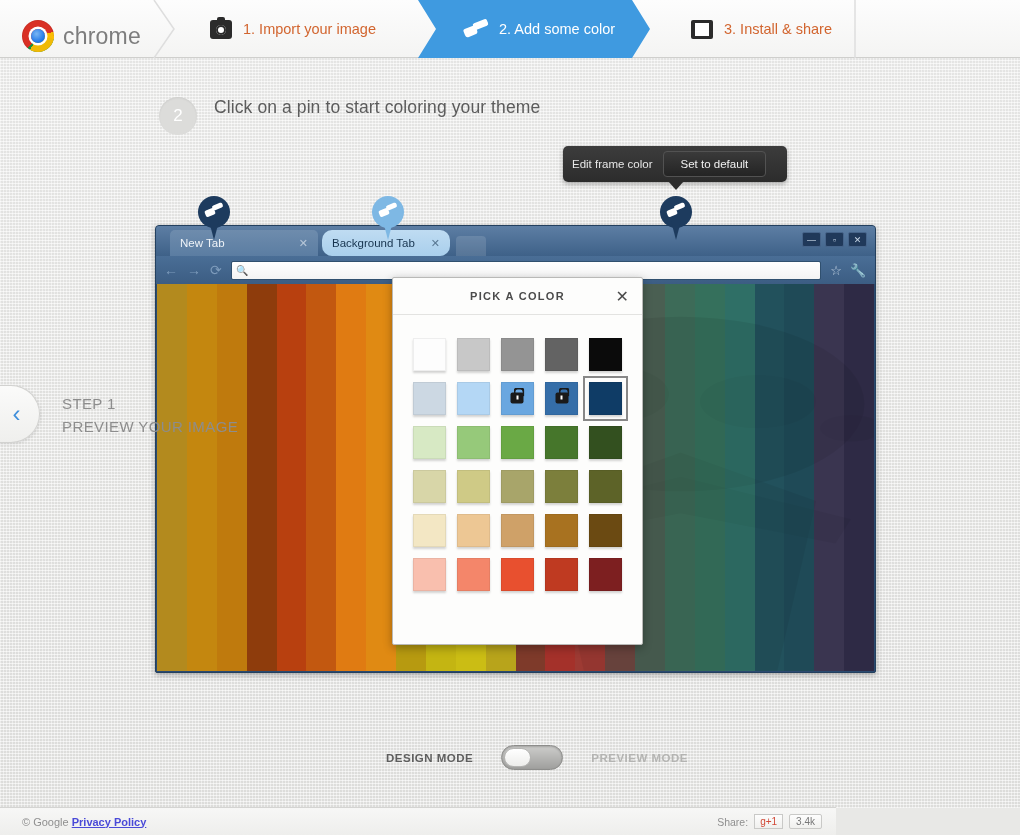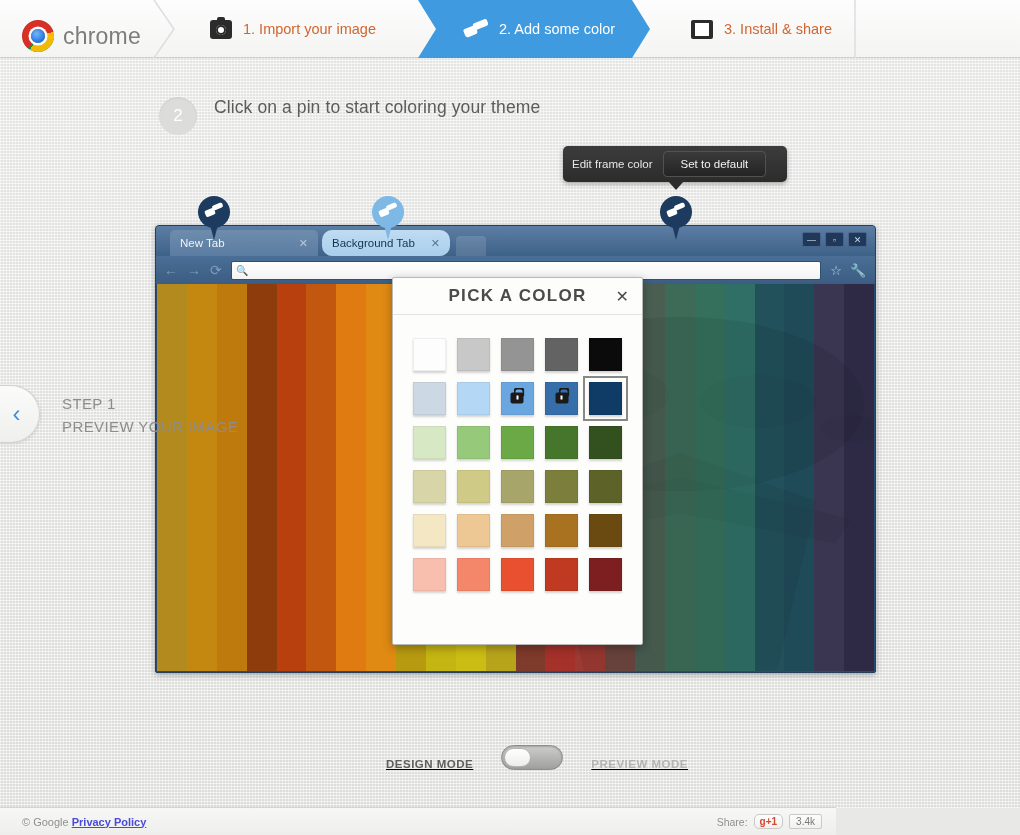--- a/index.html
+++ b/index.html
@@ -145,60 +145,60 @@
   .pin .bic::before{content:"";position:absolute;left:7px;top:1px;width:11px;height:5px;background:#fff;transform:rotate(-22deg);border-radius:2px;}
   .pin .bic::after{content:"";position:absolute;left:0;top:6px;width:10px;height:7px;background:#fff;transform:rotate(-22deg);border-radius:2px;}
 
   
   .picker {
     position:absolute; left:392px; top:277px; width:251px; height:368px;
     background:#fdfdfc; border:1px solid #b9b9b7; border-radius:2px;
     box-shadow: 0 3px 10px rgba(0,0,0,.3);
   }
   .picker-head { height:37px; border-bottom:1px solid #e3e3e1; display:flex; align-items:center; justify-content:center; position:relative;}
-  .picker-head .ttl { font-size:17px; font-weight:bold; color:#4b4b4b; letter-spacing:1.3px;}
+  .picker-head .ttl { font-size:11px; font-weight:bold; color:#4b4b4b; letter-spacing:1.3px;}
   .picker-head .cls { position:absolute; right:13px; top:9px; font-size:16px; color:#4b4b4b; }
   .swatch-grid { padding:17px 14px 0 14px; display:grid; grid-template-columns:repeat(5,1fr); row-gap:0; column-gap:0;}
   .sw-cell { height:44px; display:flex; align-items:center; justify-content:center; }
   .sw { width:33px; height:33px; position:relative;
         box-shadow: 0 2px 2px rgba(0,0,0,.17), inset 0 0 0 1px rgba(0,0,0,.06); }
   .sw.sel { outline:2px solid #888; outline-offset:4px; }
   .lock { position:absolute; left:50%; top:50%; transform:translate(-50%,-50%); width:13px; height:11px;
     background:#1a1a1a; border-radius:2px; }
   .lock::before{content:"";position:absolute;left:3px;top:-5px;width:7px;height:7px;border:2px solid #1a1a1a;border-bottom:none;border-radius:4px 4px 0 0;}
   .lock::after{content:"";position:absolute;left:5.5px;top:3px;width:2px;height:4px;background:#fff;}
 
   
   .steptab { position:absolute; left:-6px; top:385px; width:46px; height:58px;
     background: linear-gradient(180deg,#fbfbfa,#efefed); border:1px solid #d2d2d0; border-left:none;
     border-radius:0 30px 30px 0; display:flex; align-items:center; justify-content:center;
     box-shadow: 1px 1px 3px rgba(0,0,0,.09); }
   .steptab .chev { color:#3f8fdb; font-size:24px; }
   .steplbl { position:absolute; left:62px; top:392px; font-size:15px; color:#8d8d8d; line-height:1.55; letter-spacing:.4px;}
 
   
-  .modes { position:absolute; left:386px; top:745px; display:flex; align-items:flex-end; gap:28px;text-decoration:underline; }
+  .modes { position:absolute; left:386px; top:745px; display:flex; align-items:center; gap:28px; }
   .modes .m { font-size:11.5px; font-weight:bold; letter-spacing:.5px; }
   .m-left { color:#5e5e5e; }
   .m-right { color:#b4b4b2; }
   .switch { width:62px; height:25px; border-radius:13px;
     background: linear-gradient(180deg,#cdcdcb,#9f9f9d); border:1px solid #8d8d8b; position:relative;
     box-shadow: inset 0 1px 2px rgba(0,0,0,.2); }
   .switch .knob { position:absolute; left:2px; top:2px; width:27px; height:19px; border-radius:10px;
     background: linear-gradient(180deg,#ffffff,#ededeb); border:1px solid #b5b5b3; }
 
   
   .footer { position:absolute; left:0; bottom:0; width:836px; height:28px;
     background: linear-gradient(180deg,#f7f7f6,#eeeeec); border-top:1px solid #d4d4d2;
     display:flex; align-items:center; }
   .footer .copy { margin-left:22px; font-size:11px; color:#8f8f8f; }
   .footer .copy a { color:#4a4ad8; text-decoration:underline; font-weight:bold; }
   .share { margin-left:auto; margin-right:14px; display:flex; align-items:center; gap:6px; font-size:10.5px; color:#8f8f8f;}
-  .plus1 { border:1px solid #c9c9c7; border-radius:5px; background:linear-gradient(180deg,#fdfdfd,#f0f0ee);
-    padding:1px 5px; color:#d14836; font-weight:bold; font-size:10px;}
+  .plus1 { border:1px solid #c9c9c7; border-radius:0; background:linear-gradient(180deg,#fdfdfd,#f0f0ee);
+    padding:1px 5px; color:#d14836; font-weight:normal; font-size:10px;}
   .cnt { border:1px solid #c9c9c7; border-radius:2px; background:linear-gradient(180deg,#fdfdfd,#f0f0ee);
     padding:1px 6px; color:#777; font-size:10px;}
 </style>
 </head>
 <body>
 
 <div id="stage">
 
   <div class="page-bg"></div>
 

